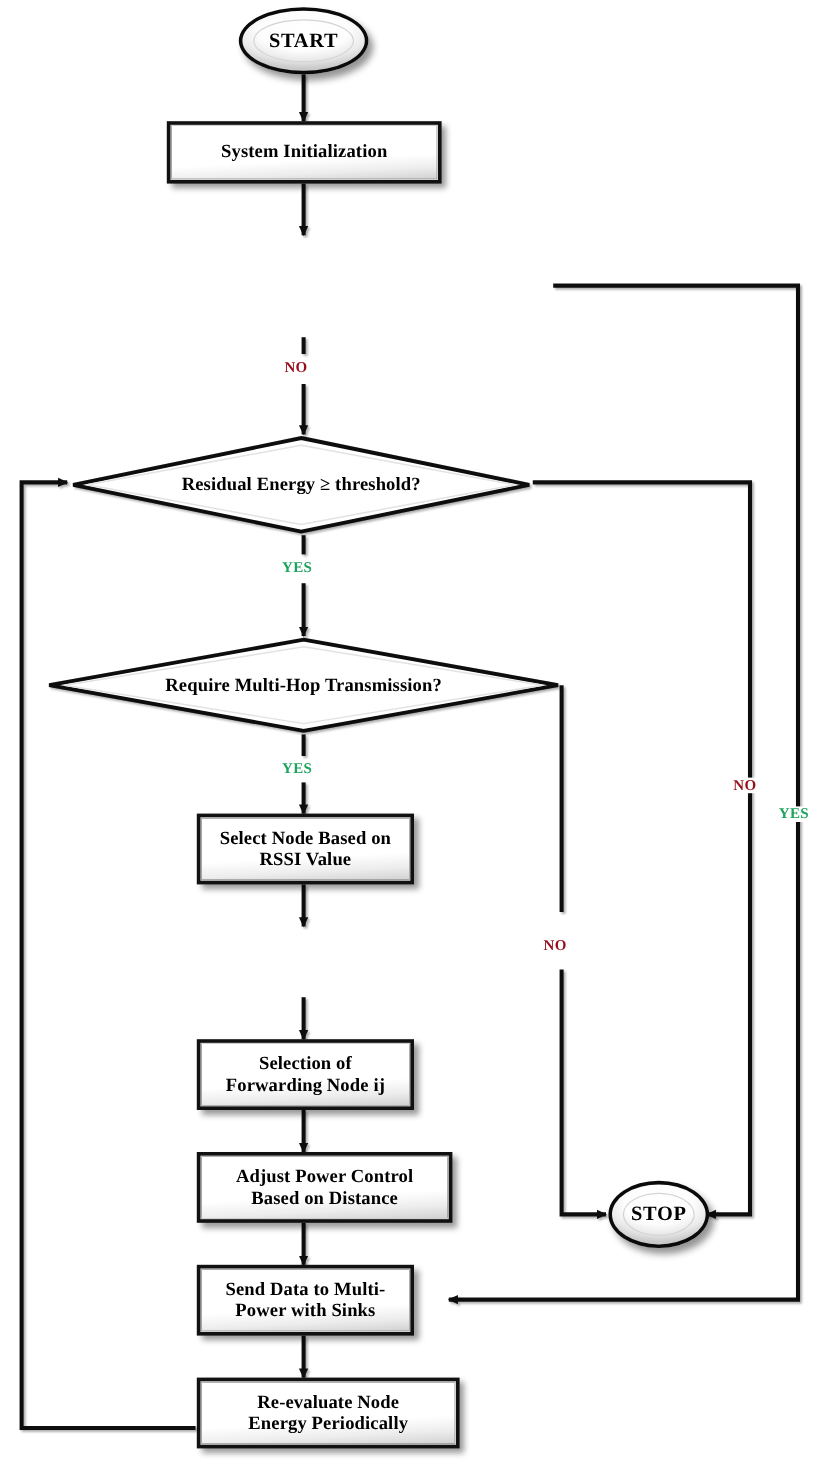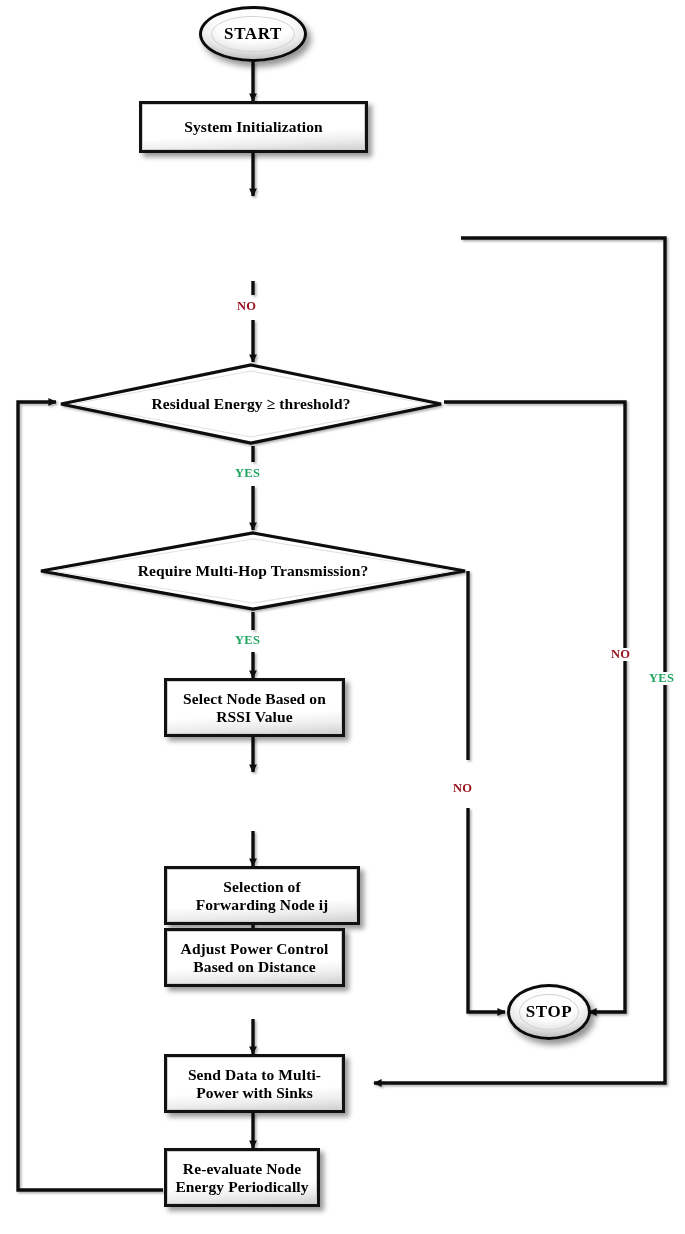--- a/index.html
+++ b/index.html
@@ -188,42 +188,42 @@
   </div>
 
   <div class="node proc" style="left:164px;top:678px;width:181px;height:59px;">
     <div class="inner">
       <span class="label">Select Node Based on
 RSSI Value</span>
     </div>
   </div>
 
 
-  <div class="node proc" style="left:164px;top:866px;width:196px;height:59px;">
+  <div class="node proc" style="left:164px;top:866px;width:181px;height:59px;">
     <div class="inner">
       <span class="label">Selection of
 Forwarding Node ij</span>
     </div>
   </div>
 
-  <div class="node proc" style="left:164px;top:928px;width:181px;height:59px;">
+  <div class="node proc" style="left:164px;top:960px;width:213px;height:59px;">
     <div class="inner">
       <span class="label">Adjust Power Control
 Based on Distance</span>
     </div>
   </div>
 
   <div class="node proc" style="left:164px;top:1054px;width:181px;height:59px;">
     <div class="inner">
       <span class="label">Send Data to Multi-
 Power with Sinks</span>
     </div>
   </div>
 
-  <div class="node proc" style="left:164px;top:1148px;width:156px;height:59px;">
+  <div class="node proc" style="left:164px;top:1148px;width:219px;height:59px;">
     <div class="inner">
       <span class="label">Re-evaluate Node
 Energy Periodically</span>
     </div>
   </div>
 
   <div class="node term" style="left:507px;top:984px;width:84px;height:56px;">
     <span class="label">STOP</span>
   </div>
 

